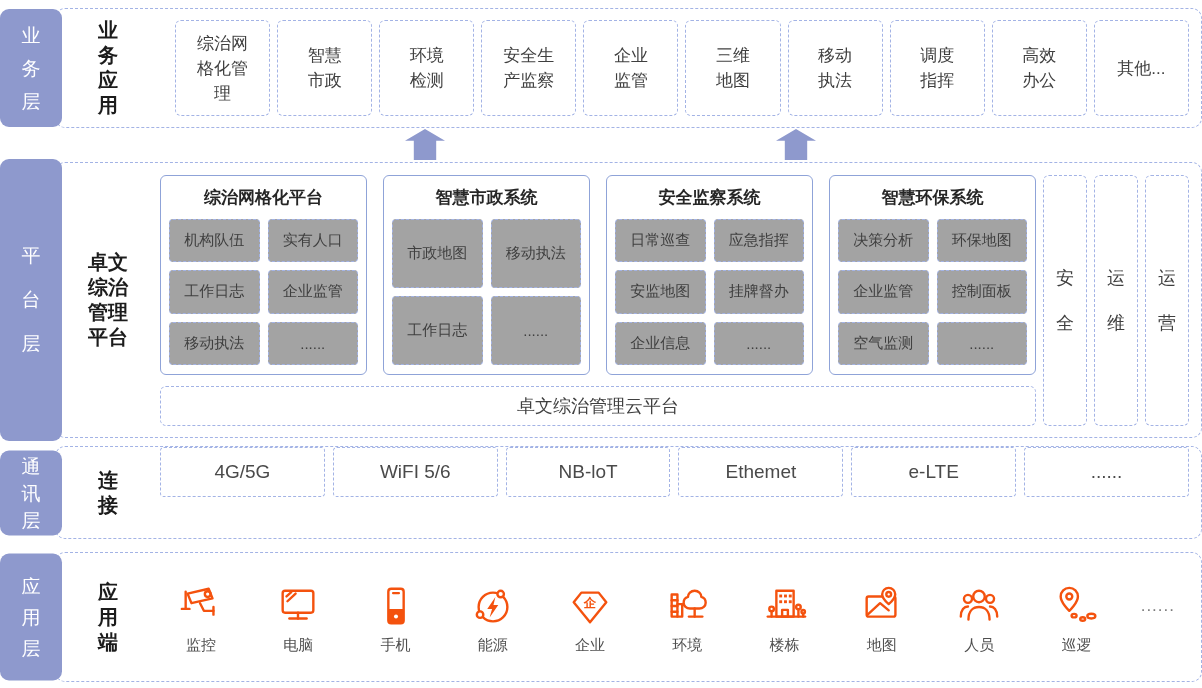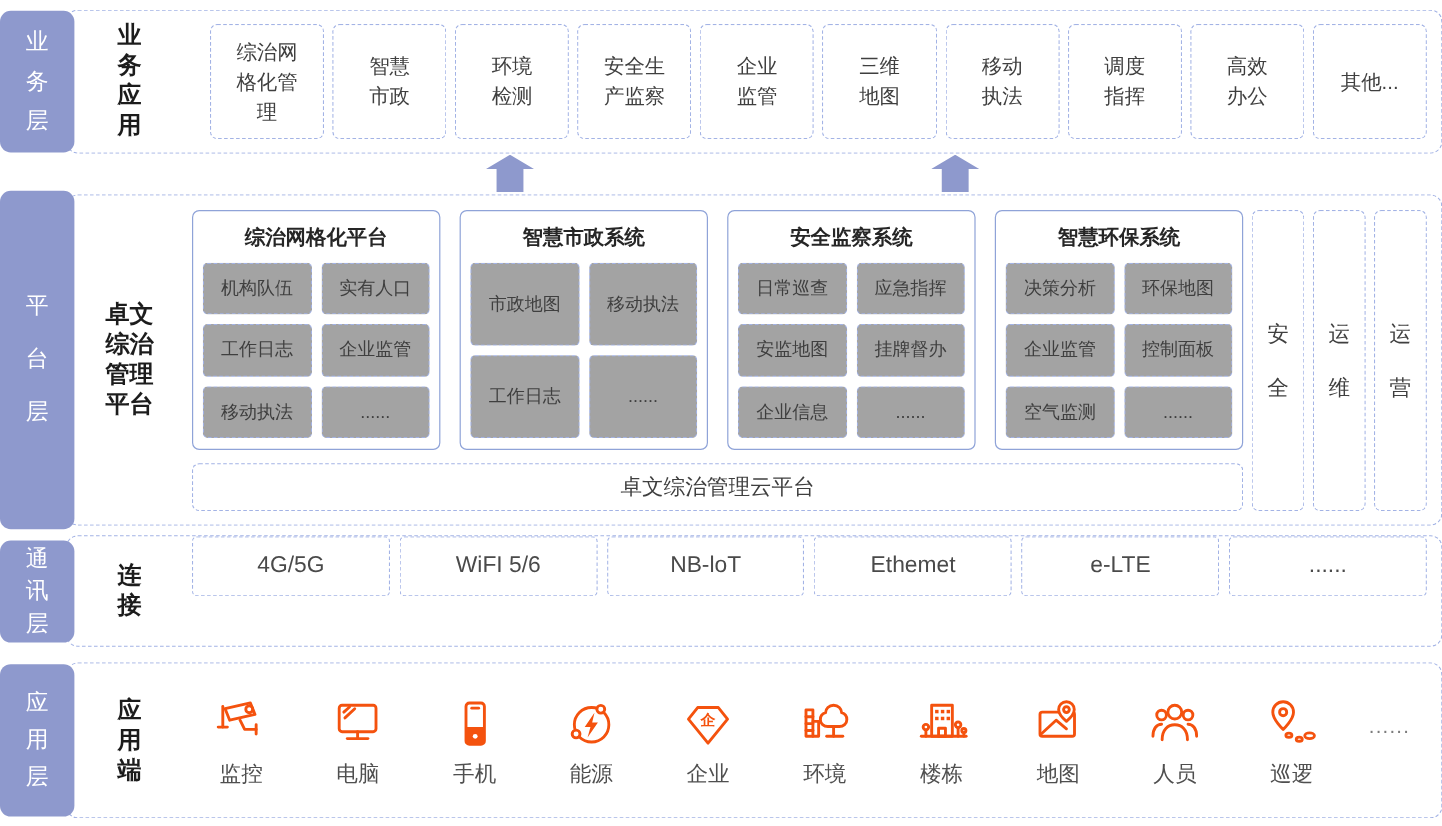--- a/index.html
+++ b/index.html
@@ -88,21 +88,21 @@
   .comm-content{gap:8px;padding:0 12px 0 0;align-items:flex-start;}
   .comm-box{
     flex:1;height:50px;border:1.5px dashed var(--dash);border-radius:4px;
     display:flex;align-items:center;justify-content:center;font-size:19px;color:#4A4A4A;
   }
 
   
   .app-content{align-items:center;justify-content:space-between;padding:4px 26px 0 8px;}
   .endpoint{display:flex;flex-direction:column;align-items:center;width:66px;}
   .endpoint svg{width:46px;height:46px;display:block;}
-  .ep-label{margin-top:6px;font-size:18px;color:var(--gray);white-space:nowrap;}
+  .ep-label{margin-top:6px;font-size:15px;color:var(--gray);white-space:nowrap;}
   .more-dots{font-size:17px;color:#7C7C7C;letter-spacing:1px;margin-bottom:26px;}
   .ico{fill:none;stroke:var(--orange);stroke-width:2.5;stroke-linecap:round;stroke-linejoin:round;}
 </style>
 </head>
 <body>
 
 <div class="layer row-business">
   <div class="tab tab-business">业
 务
 层</div>

